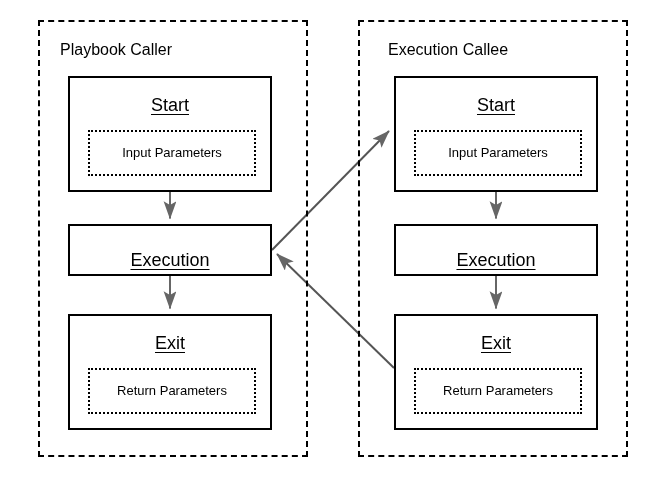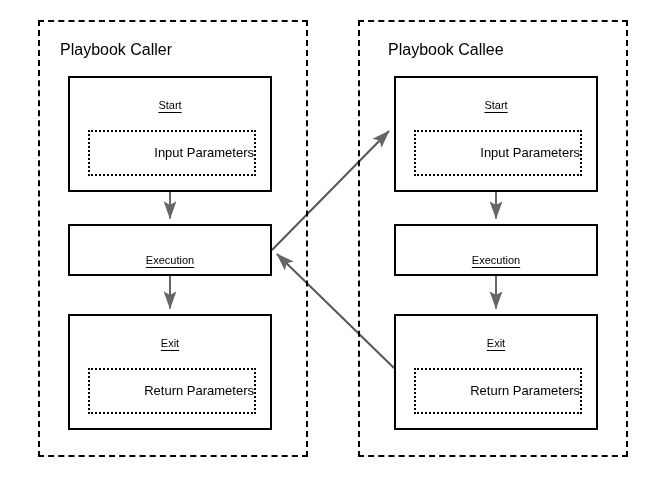--- a/index.html
+++ b/index.html
@@ -48,36 +48,36 @@
     position: absolute;
     border: 2px solid #000000;
     background: #ffffff;
     box-sizing: border-box;
   }
   .node-title {
     position: absolute;
     left: 0;
     width: 100%;
     text-align: center;
-    font-size: 11px;
+    font-size: 18px;
     line-height: 19px;
     text-decoration: underline;
     text-underline-offset: 3px;
     color: #000000;
   }
 
   
   .param-box {
     position: absolute;
     border: 2px dotted #000000;
     box-sizing: border-box;
     background: transparent;
     display: flex;
     align-items: center;
-    justify-content: flex-end;
+    justify-content: center;
   }
   .param-label {
     font-size: 13px;
     line-height: 16px;
     color: #000000;
     white-space: nowrap;
   }
 
   
   .box-start   { left: 68px;  top: 76px;  width: 204px; height: 116px; }
@@ -153,21 +153,21 @@
   </div>
 
   <div class="node box-exit">
     <div class="node-title">Exit</div>
     <div class="param-box">
       <span class="param-label">Return Parameters</span>
     </div>
   </div>
 
   <div class="lane lane-callee"></div>
-  <div class="lane-title" style="left:388px; top:40px;">Playbook Callee</div>
+  <div class="lane-title" style="left:388px; top:40px;">Execution Callee</div>
 
   <div class="node box-start-r">
     <div class="node-title">Start</div>
     <div class="param-box">
       <span class="param-label">Input Parameters</span>
     </div>
   </div>
 
   <div class="node node-exec box-exec-r">
     <div class="node-title">Execution</div>

